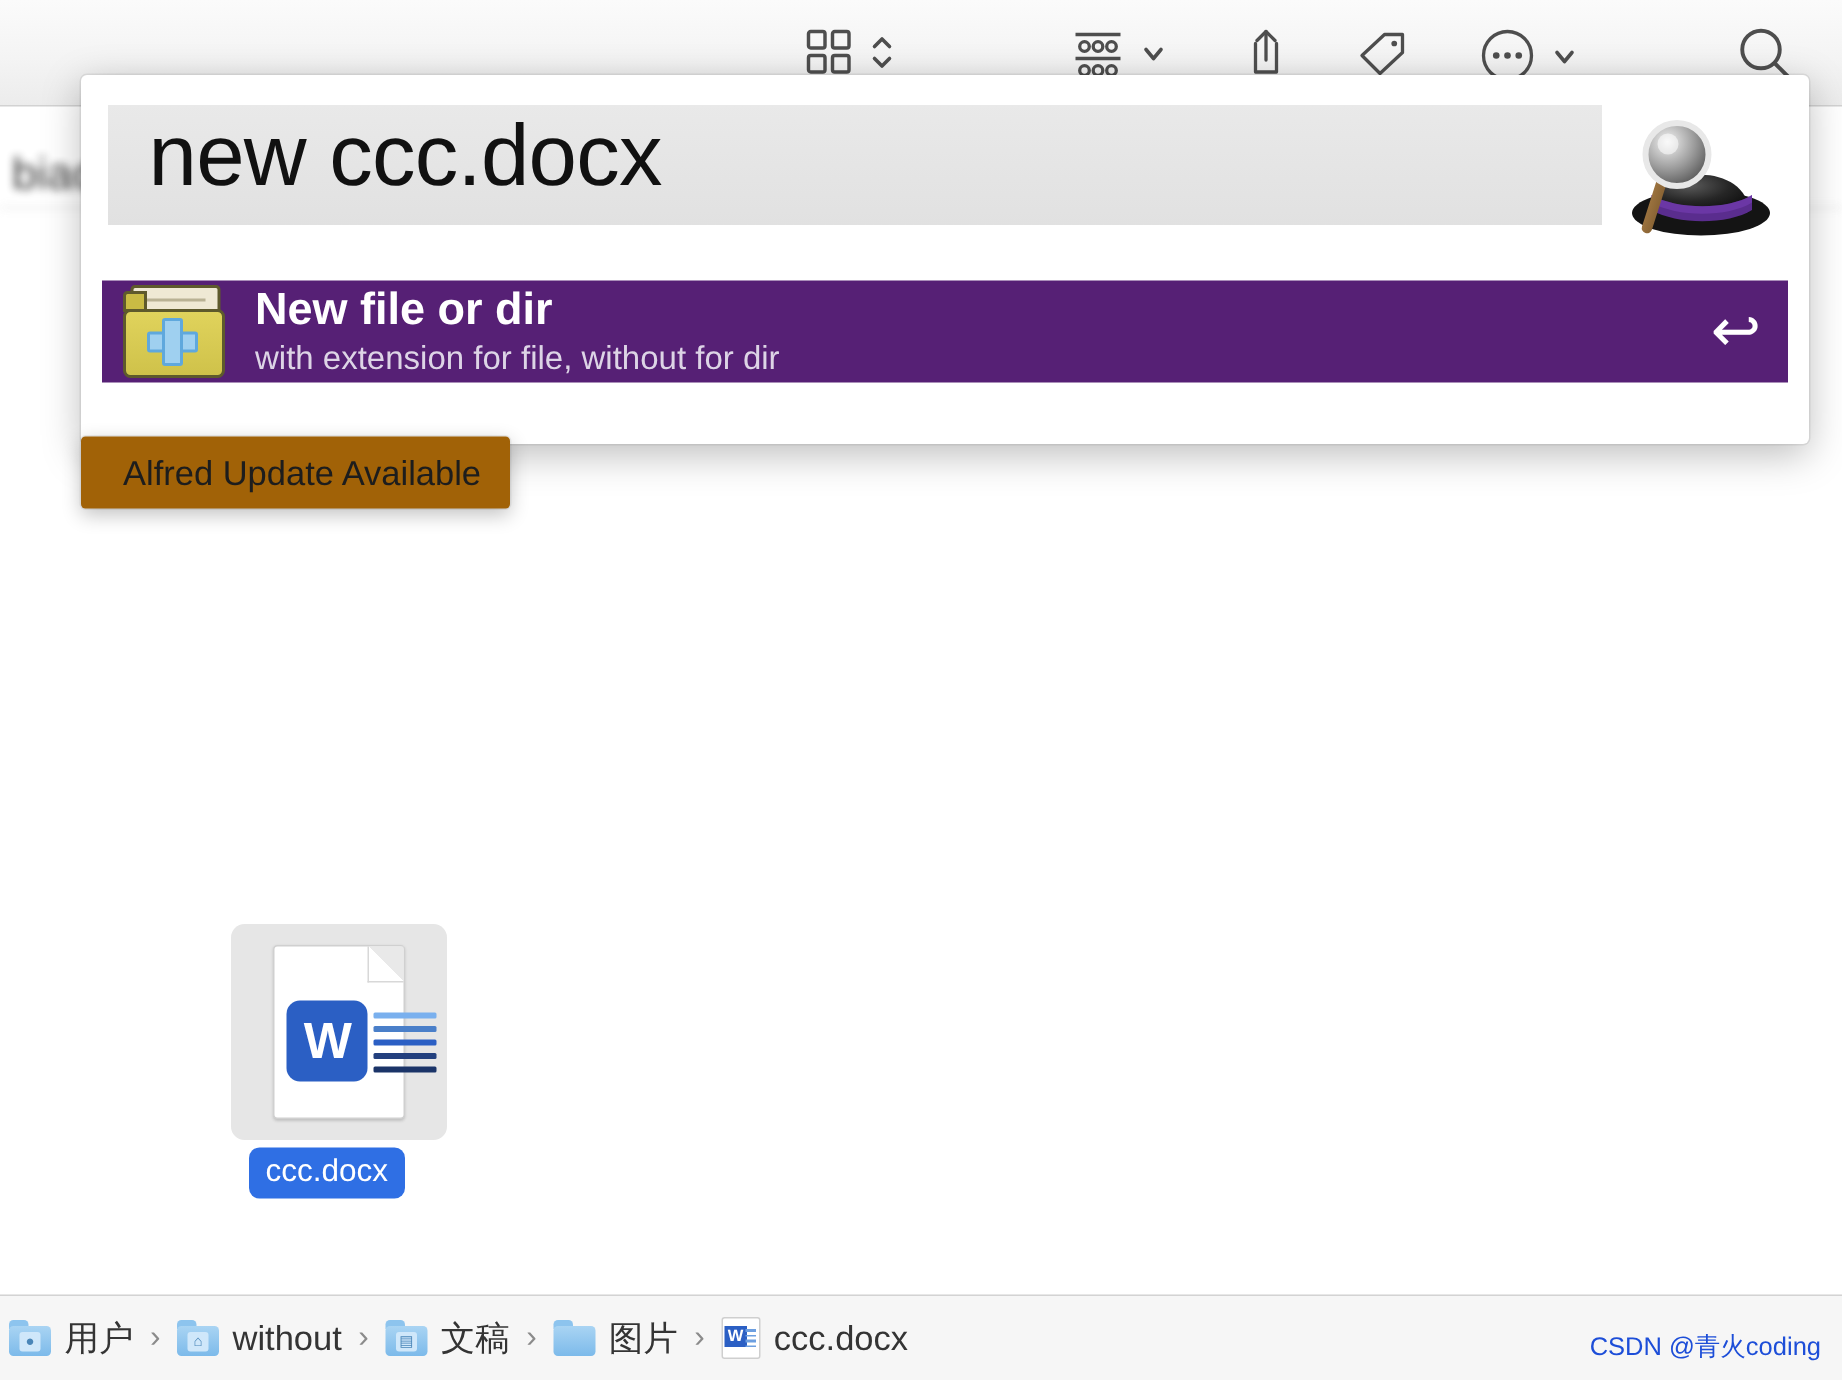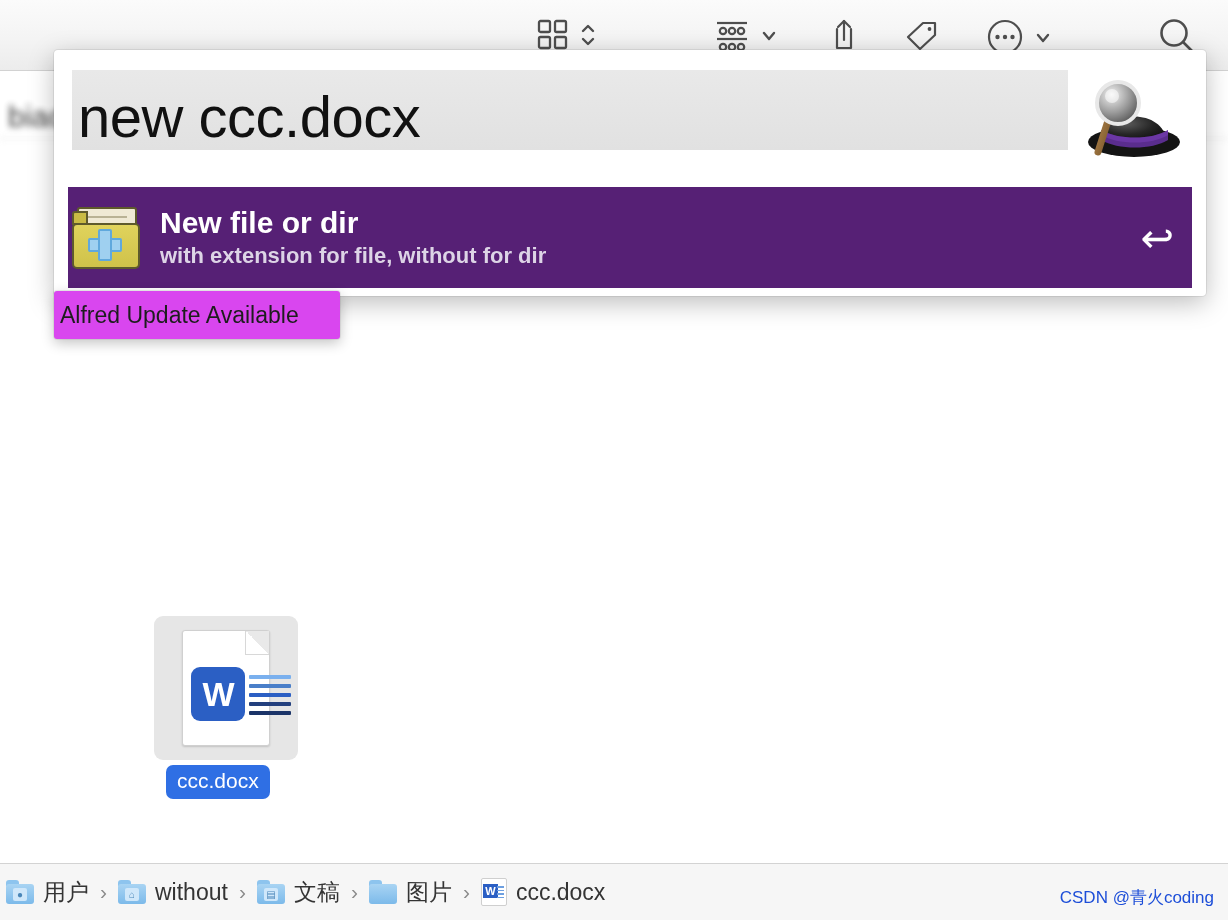--- a/index.html
+++ b/index.html
@@ -114,31 +114,31 @@
   #alfred {
     position:absolute; left:54px; top:50px; width:1152px; height:246px;
     background:#fff; border-radius:4px;
     box-shadow:0 7px 26px rgba(0,0,0,.26), 0 0 0 1px rgba(0,0,0,.07);
     overflow:hidden;
   }
   .alfred-top { position:relative; height:134px; }
   .alfred-input {
     position:absolute; left:18px; top:20px; width:996px; height:80px;
     background:linear-gradient(180deg,#e9e9e9 0%,#e1e1e1 100%);
-    display:flex; align-items:flex-end; padding-left:6px;
+    display:flex; align-items:flex-start; padding-left:27px;
   }
   .alfred-query {
     font-size:58px; color:#111; letter-spacing:-.5px;
     font-family:"Liberation Sans",sans-serif; white-space:nowrap;
   }
   .hat { position:absolute; left:1028px; top:18px; width:104px; height:104px; }
 
   .result-row {
-    position:absolute; left:14px; top:137px; width:1124px; height:101px;
-    display:flex; align-items:center; padding:0 18px 0 4px;
+    position:absolute; left:14px; top:137px; width:1124px; height:68px;
+    display:flex; align-items:center; padding:0 18px 0 14px;
   }
   .result-icon { width:68px; height:62px; position:relative; flex:none; }
   .rt { position:absolute; left:5px; top:0; width:60px; height:40px;
         background:#efe9d4; border:2px solid #5e5a2c; border-radius:3px; }
   .rt i { display:block; height:2px; background:#b9b294; margin:7px 8px 0; }
   .rtab { position:absolute; left:0; top:4px; width:16px; height:14px;
           background:#c9bb44; border:2px solid #5e5a2c; border-radius:3px 0 0 0; }
   .rfolder { position:absolute; left:0; bottom:0; width:68px; height:46px;
              background:linear-gradient(180deg,#e0d35c 0%,#cfc24a 100%);
              border:2px solid #5e5a2c; border-radius:5px; }
@@ -146,23 +146,23 @@
   .plus i { position:absolute; background:#9fd0f0; border:2px solid #5fa8dd; }
   .plus .ph { left:0; top:9px; width:34px; height:14px; border-radius:2px; }
   .plus .pv { left:10px; top:0; width:14px; height:32px; border-radius:2px; }
   .result-text { margin-left:20px; }
   .result-title { font-size:30px; font-weight:bold; color:#fff; line-height:1.12; }
   .result-sub { font-size:22px; color:#ddd4e6; margin-top:3px; }
   .enter-arrow { margin-left:auto; color:#fff; font-size:40px; line-height:1; }
 
   .tooltip {
     position:absolute; left:54px; top:291px; width:286px; height:48px;
-    background:#d946ef; border-radius:3px;
+    background:#a16207; border-radius:3px;
     box-shadow:0 4px 13px rgba(0,0,0,.24), 0 0 0 1px rgba(0,0,0,.06);
-    display:flex; align-items:center; padding-left:6px;
+    display:flex; align-items:center; padding-left:28px;
     font-size:23px; color:#1d1d1d;
   }
 </style>
 </head>
 <body>
 
 <div id="finder">
 
   <div class="toolbar">
 
@@ -370,19 +370,19 @@
         </span>
       <span class="rtab"></span>
       <span class="rfolder"></span>
       <span class="plus">
         <i class="ph"></i>
           <i class="pv"></i>
       </span>
     </span>
     <span class="result-text">
       <span class="result-title">New file or dir</span>
-      <span class="result-sub" style="display:block;font-weight:bold;">with extension for file, without for dir</span>
+      <span class="result-sub" style="display:block;">with extension for file, without for dir</span>
     </span>
     <span class="enter-arrow">↩</span>
   </div>
 </div>
 
 <div class="tooltip">Alfred Update Available</div>
 
 </body></html>

